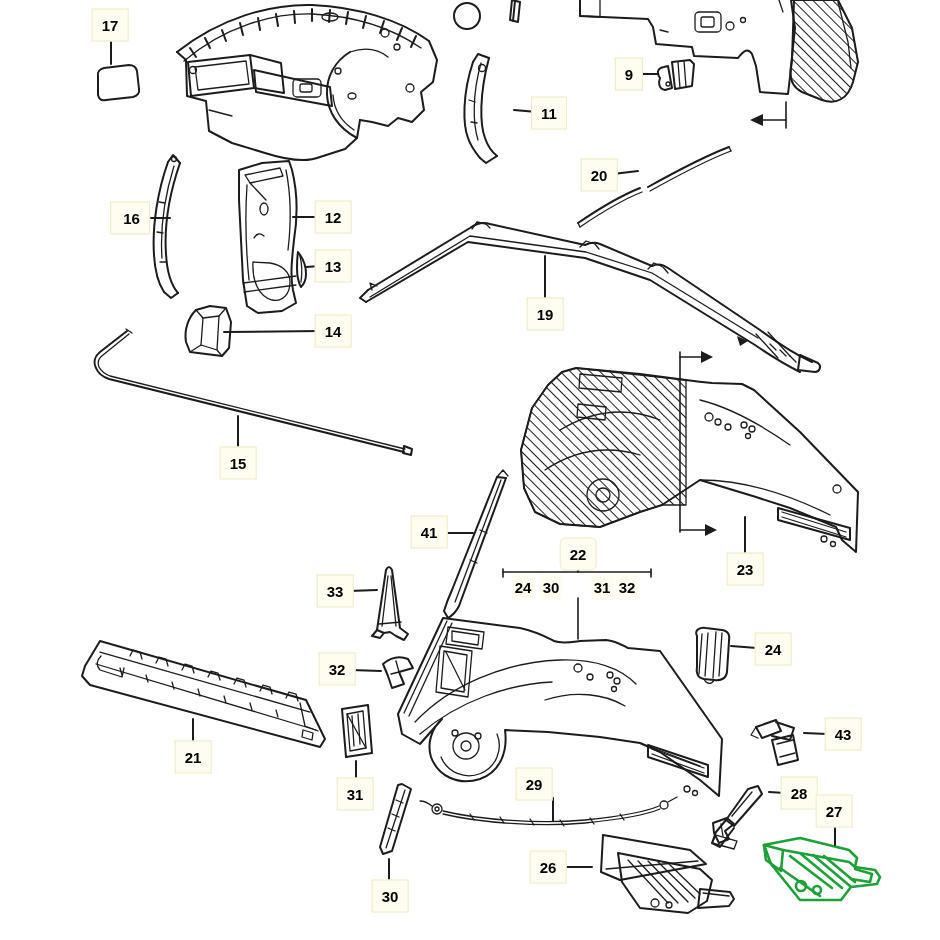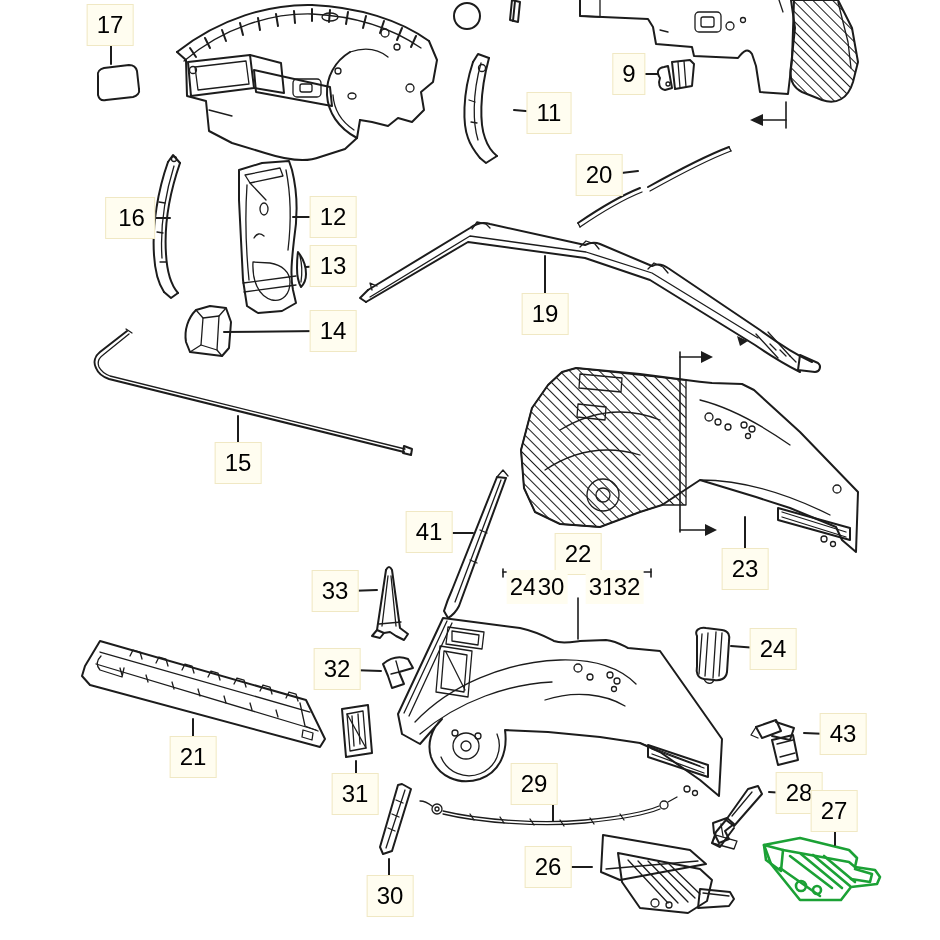--- a/index.html
+++ b/index.html
@@ -13,21 +13,21 @@
         stroke-width:2;stroke-linecap:round;stroke-linejoin:round;}
   .art .thin{stroke-width:1.3;}
   .art .leader{stroke-width:1.6;}
   .art .fill{fill:currentColor;stroke:none;}
   .art .hatchfill{fill:url(#hatch);}
   .hl{color:var(--highlight);}
   .hl path,.hl circle{stroke-width:2.6;}
   .labels{position:absolute;left:0;top:0;width:100%;height:100%;pointer-events:none;}
   .part-label{position:absolute;transform:translate(-50%,-50%);pointer-events:auto;cursor:pointer;
     background:var(--label-bg);border:1px solid var(--label-border);
-    color:#000;font-weight:normal;font-size:24px;line-height:1;padding:8px 9px;white-space:nowrap;}
+    color:#000;font-weight:bold;font-size:15px;line-height:1;padding:8px 9px;white-space:nowrap;}
   .part-label.bare{border-color:transparent;padding:4px 2px;}
 </style>
 </head>
 <body>
 
 <div class="stage">
 
 <svg class="art" width="940" height="940" viewBox="0 0 940 940">
   <defs>
     <pattern id="hatch" width="7" height="7" patternUnits="userSpaceOnUse" patternTransform="rotate(-45)">
@@ -435,21 +435,21 @@
       <div class="part-label" style="left: 629px; top: 74px;">9</div>
       <div class="part-label" style="left: 549px; top: 113px;">11</div>
       <div class="part-label" style="left: 130px; top: 218px; padding-left: 12px;">16</div>
       <div class="part-label" style="left: 333px; top: 217px;">12</div>
       <div class="part-label" style="left: 333px; top: 266px;">13</div>
       <div class="part-label" style="left: 333px; top: 331px;">14</div>
       <div class="part-label" style="left: 599px; top: 175px;">20</div>
       <div class="part-label" style="left: 545px; top: 314px;">19</div>
       <div class="part-label" style="left: 238px; top: 463px;">15</div>
       <div class="part-label" style="left: 745px; top: 569px;">23</div>
-      <div class="part-label" style="left: 578px; top: 554px;">22</div>
+      <div class="part-label" style="left: 578px; top: 554px; border-radius: 6px;">22</div>
       <div class="part-label bare" style="left: 523px; top: 587px;">24</div>
       <div class="part-label bare" style="left: 551px; top: 587px;">30</div>
       <div class="part-label bare" style="left: 602px; top: 587px;">31</div>
       <div class="part-label bare" style="left: 627px; top: 587px;">32</div>
       <div class="part-label" style="left: 429px; top: 532px;">41</div>
       <div class="part-label" style="left: 335px; top: 591px;">33</div>
       <div class="part-label" style="left: 337px; top: 669px;">32</div>
       <div class="part-label" style="left: 193px; top: 757px;">21</div>
       <div class="part-label" style="left: 355px; top: 794px;">31</div>
       <div class="part-label" style="left: 773px; top: 649px;">24</div>

